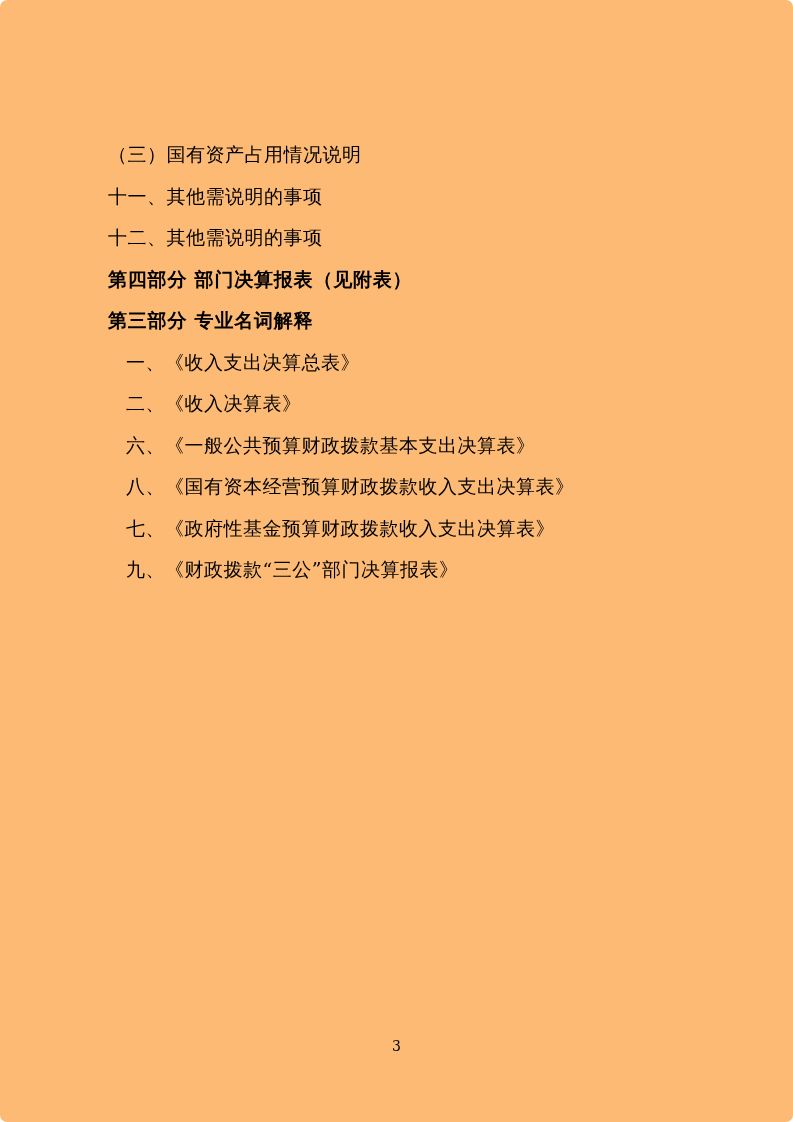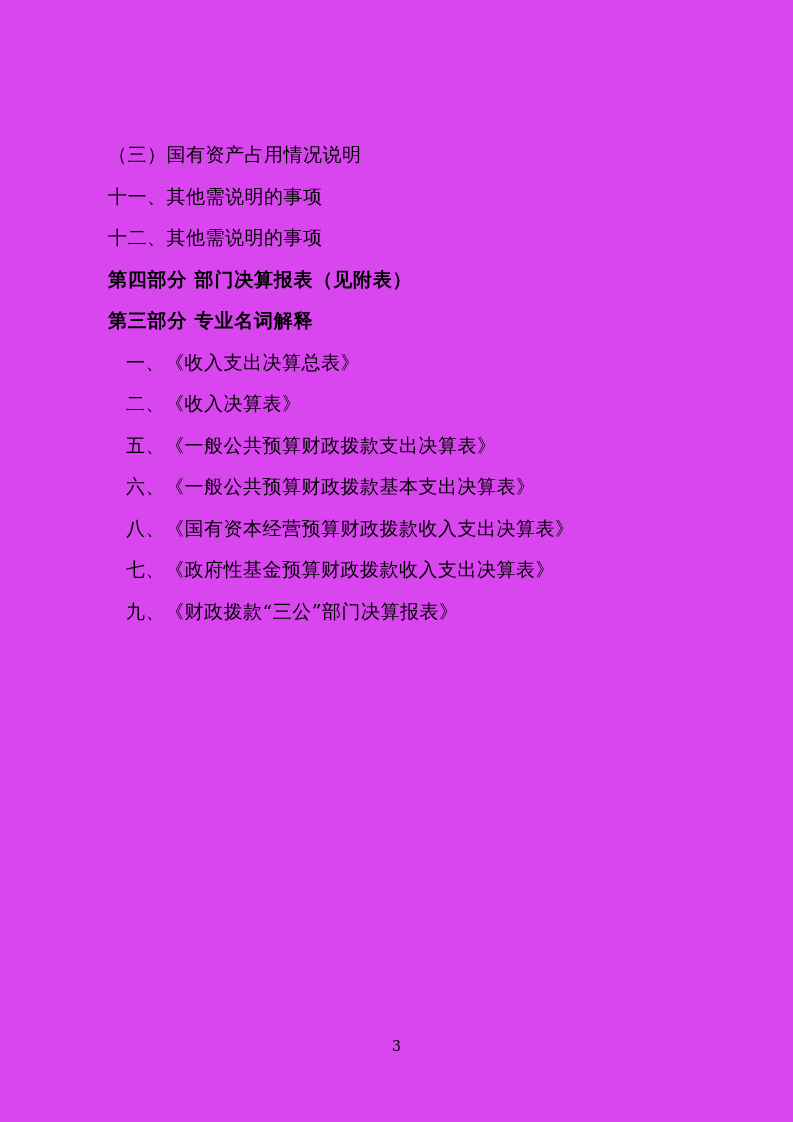--- a/index.html
+++ b/index.html
@@ -4,25 +4,26 @@
 <style>
   html, body {
     margin: 0;
     padding: 0;
     background: #ffffff;
   }
   .page {
     position: relative;
     width: 793px;
     height: 1122px;
-    background: #d946ef;
+    background: #fdba74;
     margin: 0 auto;
     overflow: hidden;
     font-family: "DejaVu Serif", serif;
     color: #000000;
+    border-radius: 7px;
   }
   .content {
     position: absolute;
     left: 108px;
     top: 134px;
     width: 580px;
   }
   .line {
     font-size: 19px;
     line-height: 41.5px;
@@ -51,20 +52,19 @@
 
 <div class="page">
   <div class="content" id="content-body">
       <div class="line">（三）国有资产占用情况说明</div>
       <div class="line">十一、其他需说明的事项</div>
       <div class="line">十二、其他需说明的事项</div>
       <div class="line bold">第四部分  部门决算报表（见附表）</div>
       <div class="line bold">第三部分  专业名词解释</div>
       <div class="line indent">一、《收入支出决算总表》</div>
       <div class="line indent">二、《收入决算表》</div>
-      <div class="line indent">五、《一般公共预算财政拨款支出决算表》</div>
       <div class="line indent">六、《一般公共预算财政拨款基本支出决算表》</div>
       <div class="line indent">八、《国有资本经营预算财政拨款收入支出决算表》</div>
       <div class="line indent">七、《政府性基金预算财政拨款收入支出决算表》</div>
       <div class="line indent">九、《财政拨款“三公”部门决算报表》</div>
     </div>
   <div class="page-number">3</div>
 </div>
 
 </body></html>

